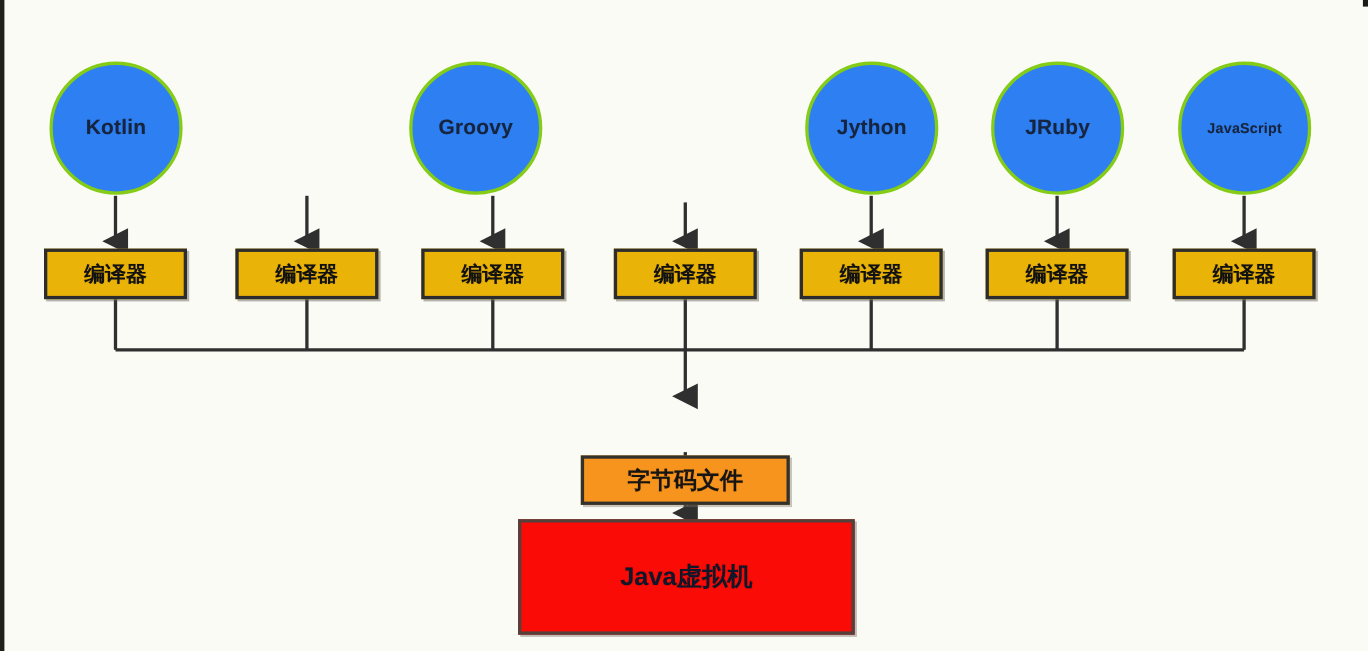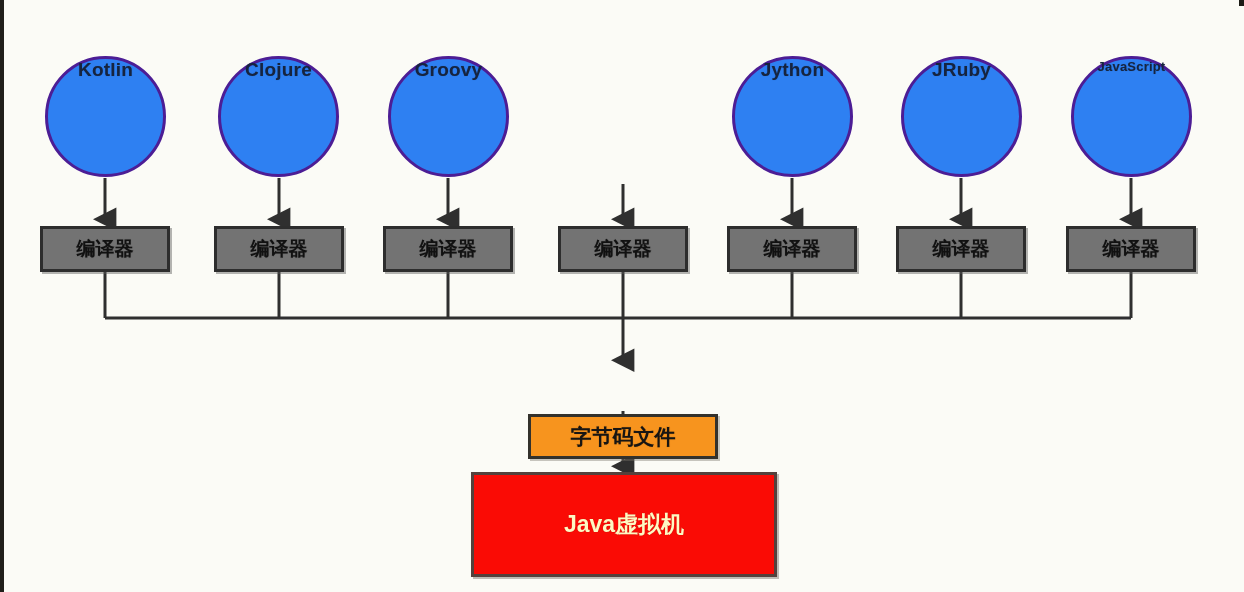--- a/index.html
+++ b/index.html
@@ -47,23 +47,24 @@
     top: 0;
     width: 1244px;
     height: 592px;
     z-index: 5;
   }
 
   .node-circle {
     position: absolute;
     border-radius: 50%;
     background: #2e80f2;
-    border: 3px solid #4c1d95;
+    border: 3px solid #84cc16;
     box-sizing: border-box;
     display: flex;
+    align-items: center;
     justify-content: center;
     z-index: 10;
   }
   .node-circle .lbl {
     color: #16243f;
     font-weight: bold;
     font-size: 19px;
     letter-spacing: 0.2px;
     white-space: nowrap;
     text-shadow: 0 0 1px rgba(0,0,0,0.25);
@@ -78,21 +79,21 @@
     justify-content: center;
     z-index: 10;
     border: 3px solid #2b2b2b;
   }
   .node-box .lbl {
     font-weight: bold;
     white-space: nowrap;
   }
 
   .compiler-box {
-    background: #737373;
+    background: #eab308;
     border: 3px solid #2d2d2d;
     box-shadow: 2px 2px 0 rgba(90,90,90,0.45);
     font-family: Liberation Serif, serif;
   }
   .compiler-box .lbl {
     color: #111111;
     font-size: 19px;
     text-shadow: 0 0 1px rgba(0,0,0,0.3);
   }
 
@@ -107,21 +108,21 @@
     font-size: 21px;
     text-shadow: 0 0 1px rgba(0,0,0,0.3);
   }
 
   .jvm-box {
     background: #fa0b05;
     border: 3px solid #55413c;
     box-shadow: 2px 2px 0 rgba(120,110,105,0.45);
   }
   .jvm-box .lbl {
-    color: #fef9c3;
+    color: #0f172a;
     font-size: 23px;
     text-shadow: 0 0 1px rgba(60,0,0,0.35);
   }
 </style>
 </head>
 <body>
 
 <div id="canvas">
 
   <svg id="wires" viewBox="0 0 1244 592" xmlns="http://www.w3.org/2000/svg">
@@ -160,25 +161,22 @@
       <line x1="623" y1="318" x2="623" y2="360" marker-end="url(#arrowhead)"></line>
 
       <line x1="623" y1="411" x2="623" y2="466" marker-end="url(#arrowhead)"></line>
     </g>
   </svg>
 
   <div class="node-circle" style="left:45px; top:56px; width:121px; height:121px;">
     <span class="lbl">Kotlin</span>
   </div>
 
-  <div class="node-circle" style="left:218px; top:56px; width:121px; height:121px;">
-    <span class="lbl">Clojure</span>
-  </div>
-
-  <div class="node-circle" style="left:388px; top:56px; width:121px; height:121px;">
+
+  <div class="node-circle" style="left:372px; top:56px; width:121px; height:121px;">
     <span class="lbl">Groovy</span>
   </div>
 
 
   <div class="node-circle" style="left:732px; top:56px; width:121px; height:121px;">
     <span class="lbl">Jython</span>
   </div>
 
   <div class="node-circle" style="left:901px; top:56px; width:121px; height:121px;">
     <span class="lbl">JRuby</span>

